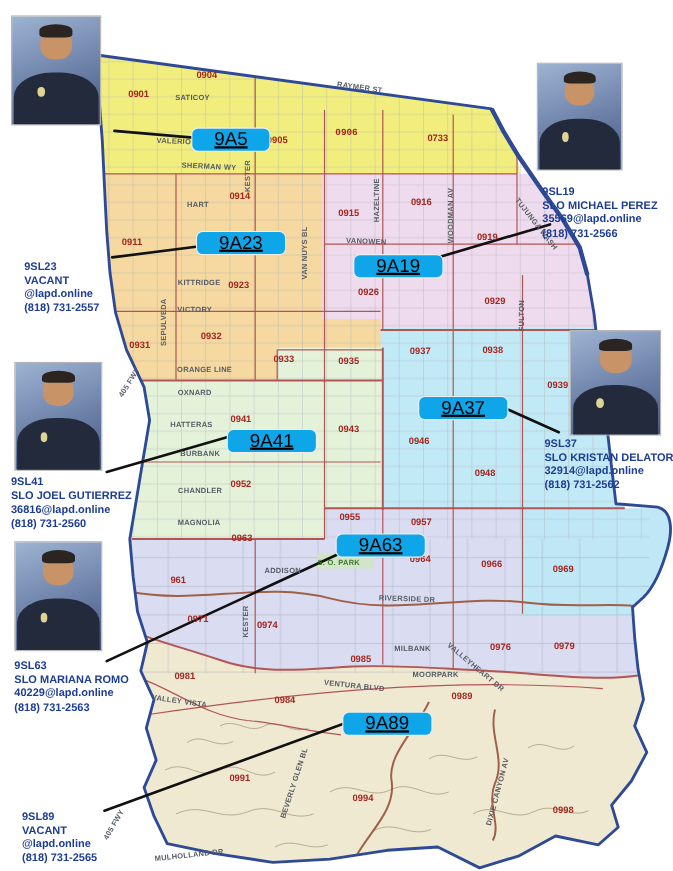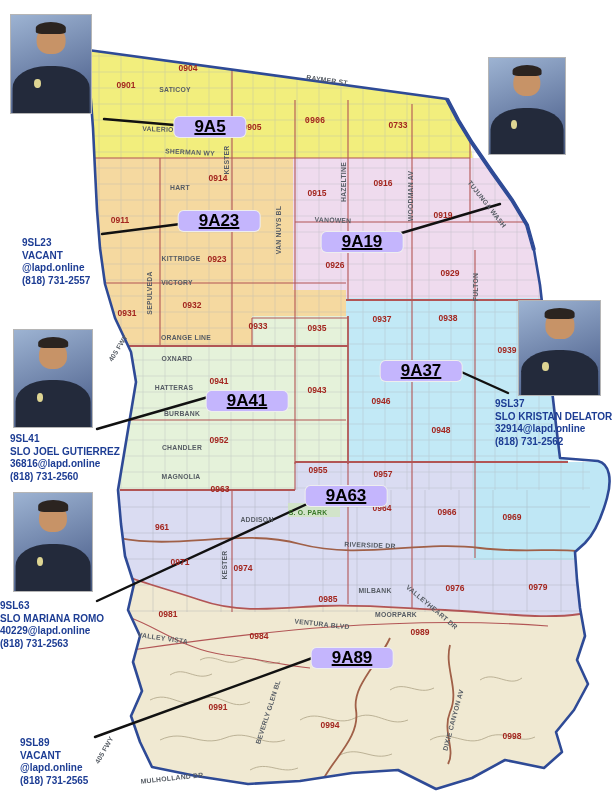--- a/index.html
+++ b/index.html
@@ -6,22 +6,22 @@
   #page{position:relative;width:612px;height:792px;overflow:hidden;background:#fff;
         font-family:"Liberation Sans",sans-serif;}
   #map-svg{position:absolute;left:0;top:0;z-index:1;}
   .layer{position:absolute;left:0;top:0;width:612px;height:792px;z-index:2;pointer-events:none;}
   #title{position:absolute;left:90px;top:6px;width:450px;text-align:center;z-index:5;}
   #title .t1{font-size:19px;font-weight:800;letter-spacing:.2px;}
   #title .t2{font-size:19px;font-weight:800;margin-top:1px;}
   .district{position:absolute;transform:translate(-50%,-50%);font-size:8.5px;font-weight:700;white-space:nowrap;}
   .street{position:absolute;transform:translate(-50%,-50%);font-size:6.8px;font-weight:700;
           letter-spacing:.25px;white-space:nowrap;}
-  .area-label{position:absolute;transform:translate(-50%,-50%);font-size:17px;font-weight:700;
-          color:#000;background:#c4b5fd;padding:0 20px;border-radius:5px;
+  .area-label{position:absolute;transform:translate(-50%,-50%);font-size:17px;font-weight:400;
+          color:#000;background:#0ea5e9;padding:0 20px;border-radius:5px;
           text-decoration:underline;text-decoration-thickness:2px;white-space:nowrap;box-shadow:0 0 0 1px #eee;}
   .officer-text{position:absolute;z-index:4;font-size:10px;font-weight:700;line-height:12.5px;white-space:nowrap;}
   .photo{position:absolute;z-index:4;background:linear-gradient(160deg,#9db3d2 0%,#5f739c 70%,#46577c 100%);
          border:1px solid #b5b5b5;box-sizing:border-box;overflow:hidden;}
   .ph-head{position:absolute;left:50%;top:11%;width:36%;height:29%;transform:translateX(-50%);
          background:#c79367;border-radius:48% 48% 42% 42%;}
   .ph-hair{position:absolute;left:50%;top:7%;width:38%;height:12%;transform:translateX(-50%);
          background:#2b2420;border-radius:50% 50% 20% 20%;}
   .ph-torso{position:absolute;left:50%;bottom:-2%;width:96%;height:50%;transform:translateX(-50%);
          background:#232a3b;border-radius:45% 45% 0 0;}
@@ -194,21 +194,21 @@
       <div class="district" style="left: 318px; top: 470px; color: rgb(163, 38, 31);">0955</div>
       <div class="district" style="left: 383px; top: 474px; color: rgb(163, 38, 31);">0957</div>
       <div class="district" style="left: 162px; top: 527px; color: rgb(163, 38, 31);">961</div>
       <div class="district" style="left: 220px; top: 489px; color: rgb(163, 38, 31);">0963</div>
       <div class="district" style="left: 382px; top: 508px; color: rgb(163, 38, 31);">0964</div>
       <div class="district" style="left: 447px; top: 512px; color: rgb(163, 38, 31);">0966</div>
       <div class="district" style="left: 512px; top: 517px; color: rgb(163, 38, 31);">0969</div>
       <div class="district" style="left: 180px; top: 562px; color: rgb(163, 38, 31);">0971</div>
       <div class="district" style="left: 243px; top: 568px; color: rgb(163, 38, 31);">0974</div>
       <div class="district" style="left: 455px; top: 588px; color: rgb(163, 38, 31);">0976</div>
-      <div class="district" style="left: 513px; top: 587px; color: rgb(163, 38, 31); margin-left: 25px;">0979</div>
+      <div class="district" style="left: 513px; top: 587px; color: rgb(163, 38, 31);">0979</div>
       <div class="district" style="left: 168px; top: 614px; color: rgb(163, 38, 31);">0981</div>
       <div class="district" style="left: 247px; top: 636px; color: rgb(163, 38, 31); margin-left: 12px;">0984</div>
       <div class="district" style="left: 328px; top: 599px; color: rgb(163, 38, 31);">0985</div>
       <div class="district" style="left: 420px; top: 632px; color: rgb(163, 38, 31);">0989</div>
       <div class="district" style="left: 218px; top: 707px; color: rgb(163, 38, 31);">0991</div>
       <div class="district" style="left: 330px; top: 725px; color: rgb(163, 38, 31);">0994</div>
       <div class="district" style="left: 512px; top: 736px; color: rgb(163, 38, 31);">0998</div>
     </div>
   <div id="areas-layer" class="layer">
       <div class="area-label" style="left: 210px; top: 127px;">9A5</div>
@@ -225,20 +225,26 @@
         <div class="ph-head"></div>
         <div class="ph-hair"></div>
         <div class="ph-badge"></div>
       </div>
       <div class="photo" style="left: 488px; top: 57px; width: 78px; height: 98px;">
         <div class="ph-torso"></div>
         <div class="ph-head"></div>
         <div class="ph-hair"></div>
         <div class="ph-badge"></div>
       </div>
+      <div class="officer-text" style="left: 493px; top: 169px; color: rgb(29, 61, 148);">
+        <div>9SL19</div>
+        <div>SLO MICHAEL PEREZ</div>
+        <div>35569@lapd.online</div>
+        <div>(818) 731-2566</div>
+      </div>
       <div class="officer-text" style="left: 22px; top: 237px; color: rgb(29, 61, 148);">
         <div>9SL23</div>
         <div>VACANT</div>
         <div>@lapd.online</div>
         <div>(818) 731-2557</div>
       </div>
       <div class="photo" style="left: 13px; top: 329px; width: 80px; height: 99px;">
         <div class="ph-torso"></div>
         <div class="ph-head"></div>
         <div class="ph-hair"></div>
@@ -261,21 +267,21 @@
         <div>SLO KRISTAN DELATORI</div>
         <div>32914@lapd.online</div>
         <div>(818) 731-2562</div>
       </div>
       <div class="photo" style="left: 13px; top: 492px; width: 80px; height: 100px;">
         <div class="ph-torso"></div>
         <div class="ph-head"></div>
         <div class="ph-hair"></div>
         <div class="ph-badge"></div>
       </div>
-      <div class="officer-text" style="left: 0; top: 600px; color: rgb(29, 61, 148);">
+      <div class="officer-text" style="left: 13px; top: 600px; color: rgb(29, 61, 148);">
         <div>9SL63</div>
         <div>SLO MARIANA ROMO</div>
         <div>40229@lapd.online</div>
         <div>(818) 731-2563</div>
       </div>
       <div class="officer-text" style="left: 20px; top: 737px; color: rgb(29, 61, 148);">
         <div>9SL89</div>
         <div>VACANT</div>
         <div>@lapd.online</div>
         <div>(818) 731-2565</div>

